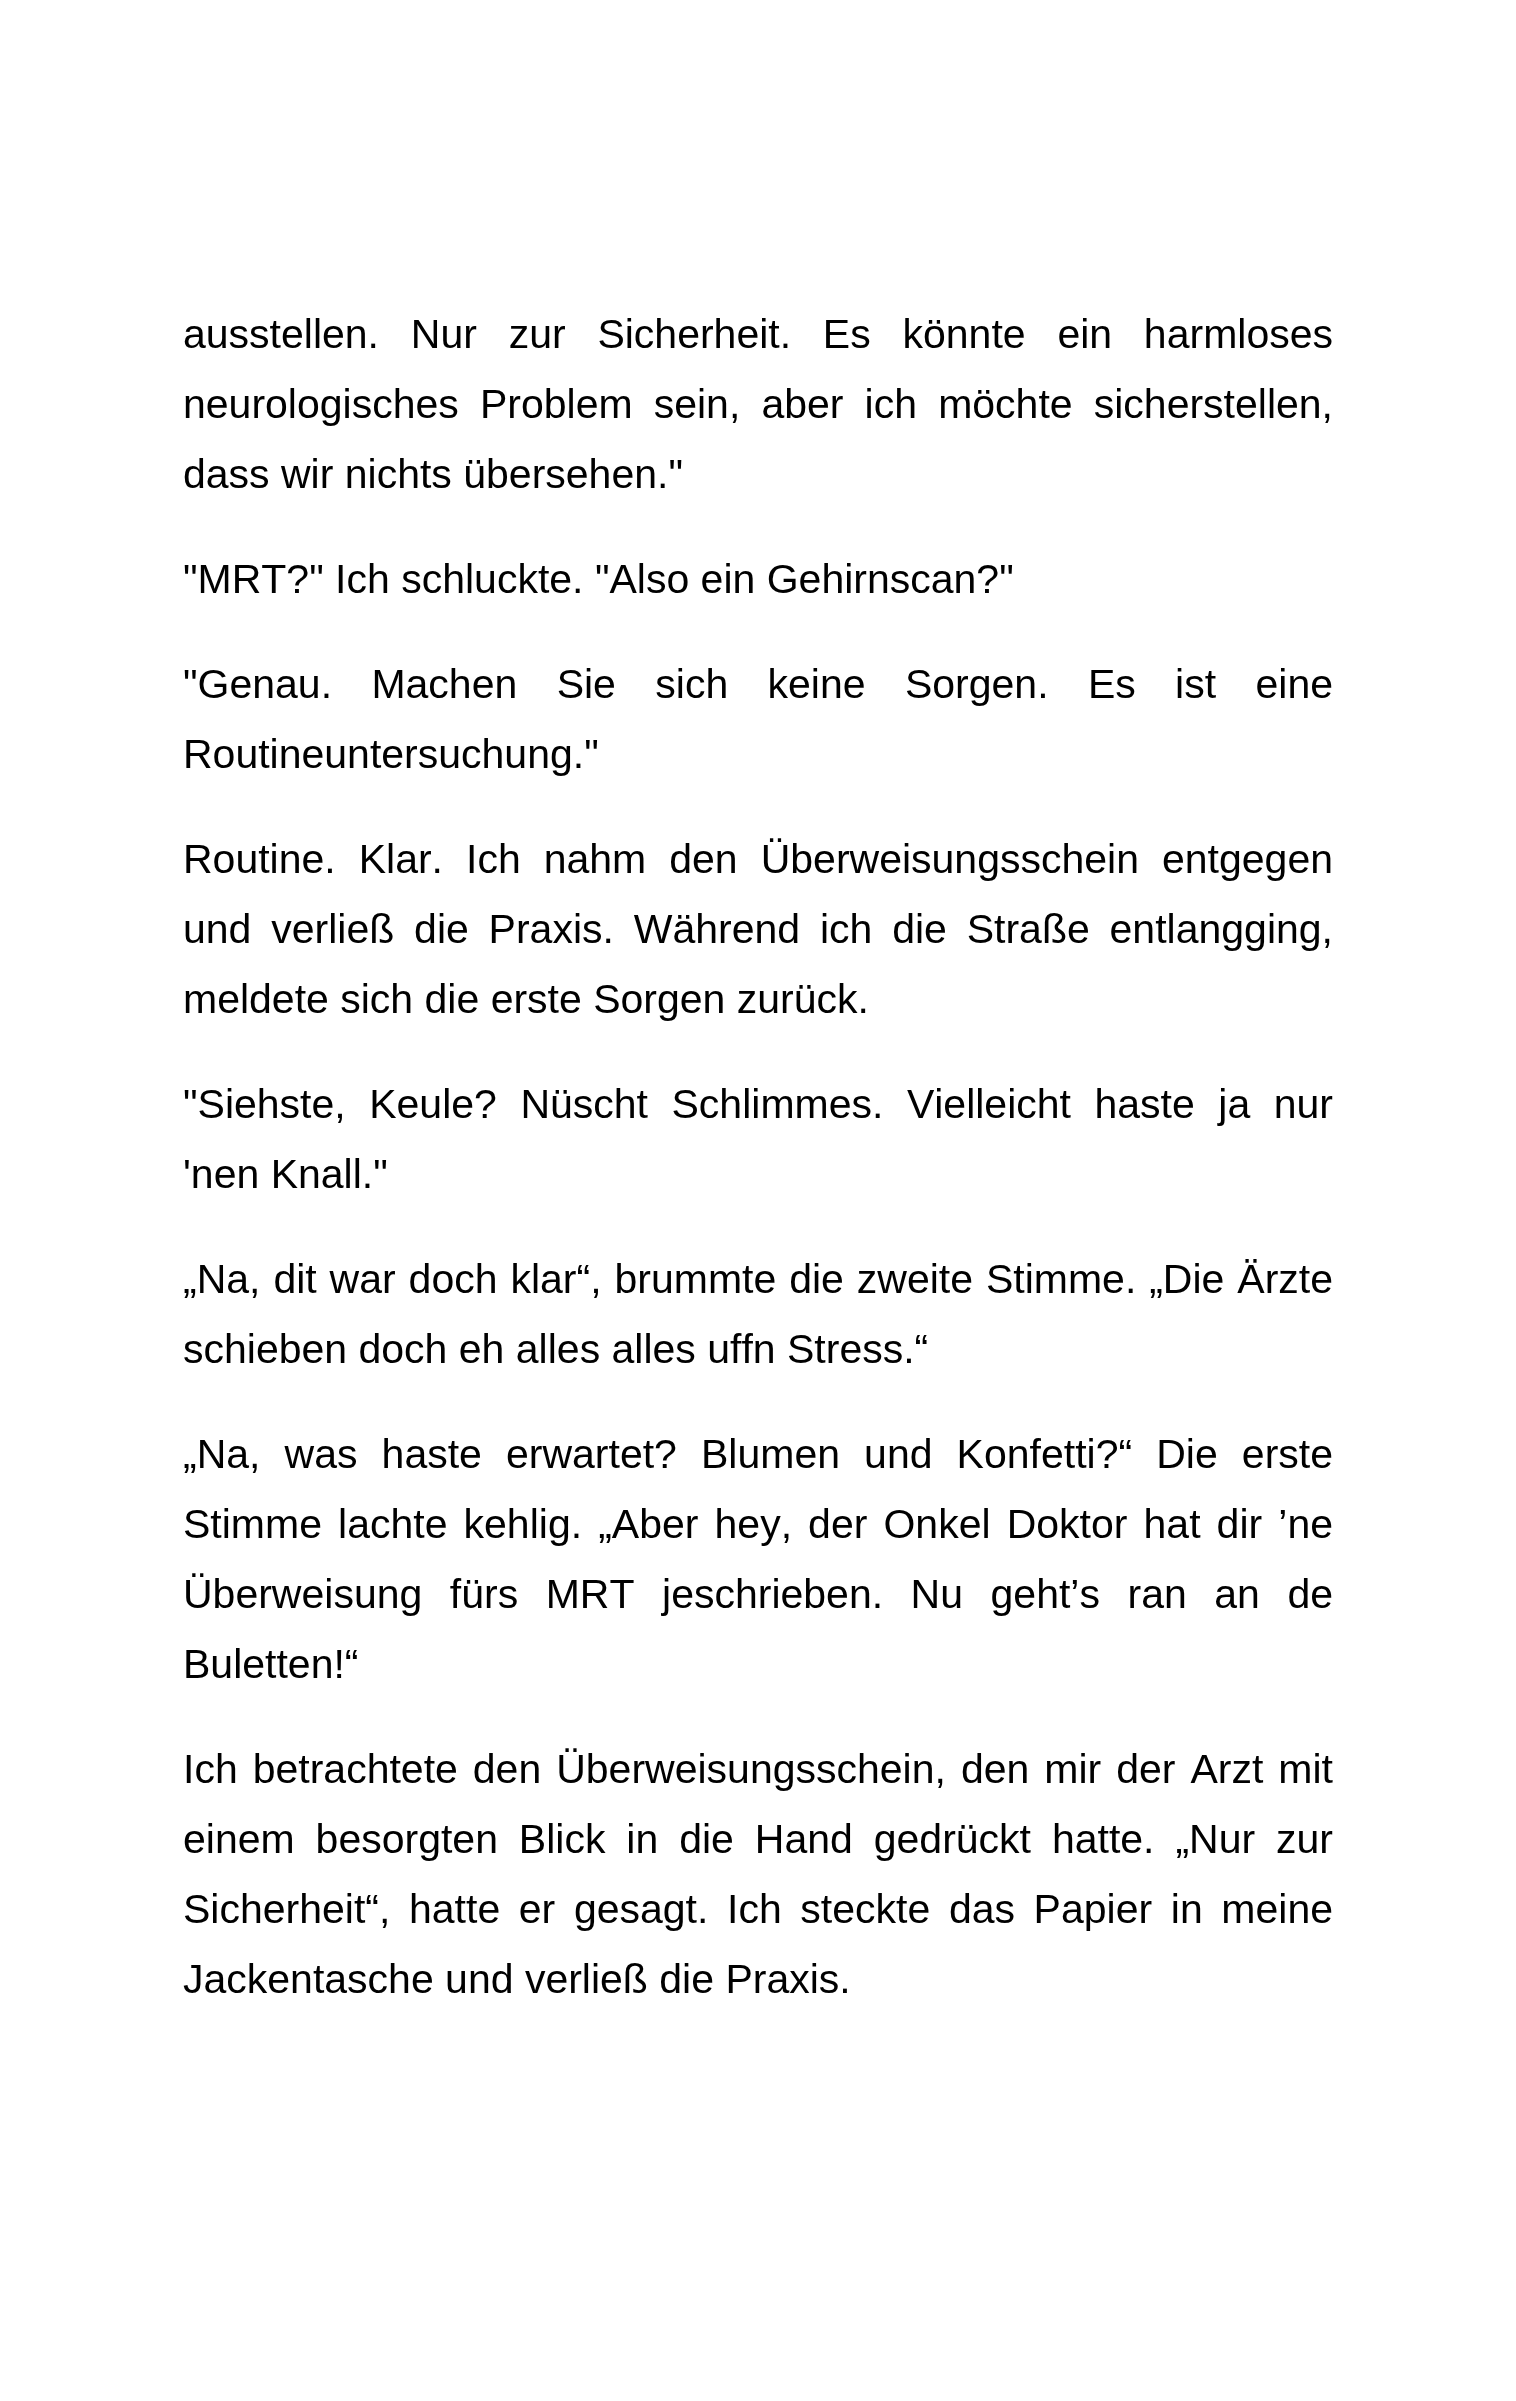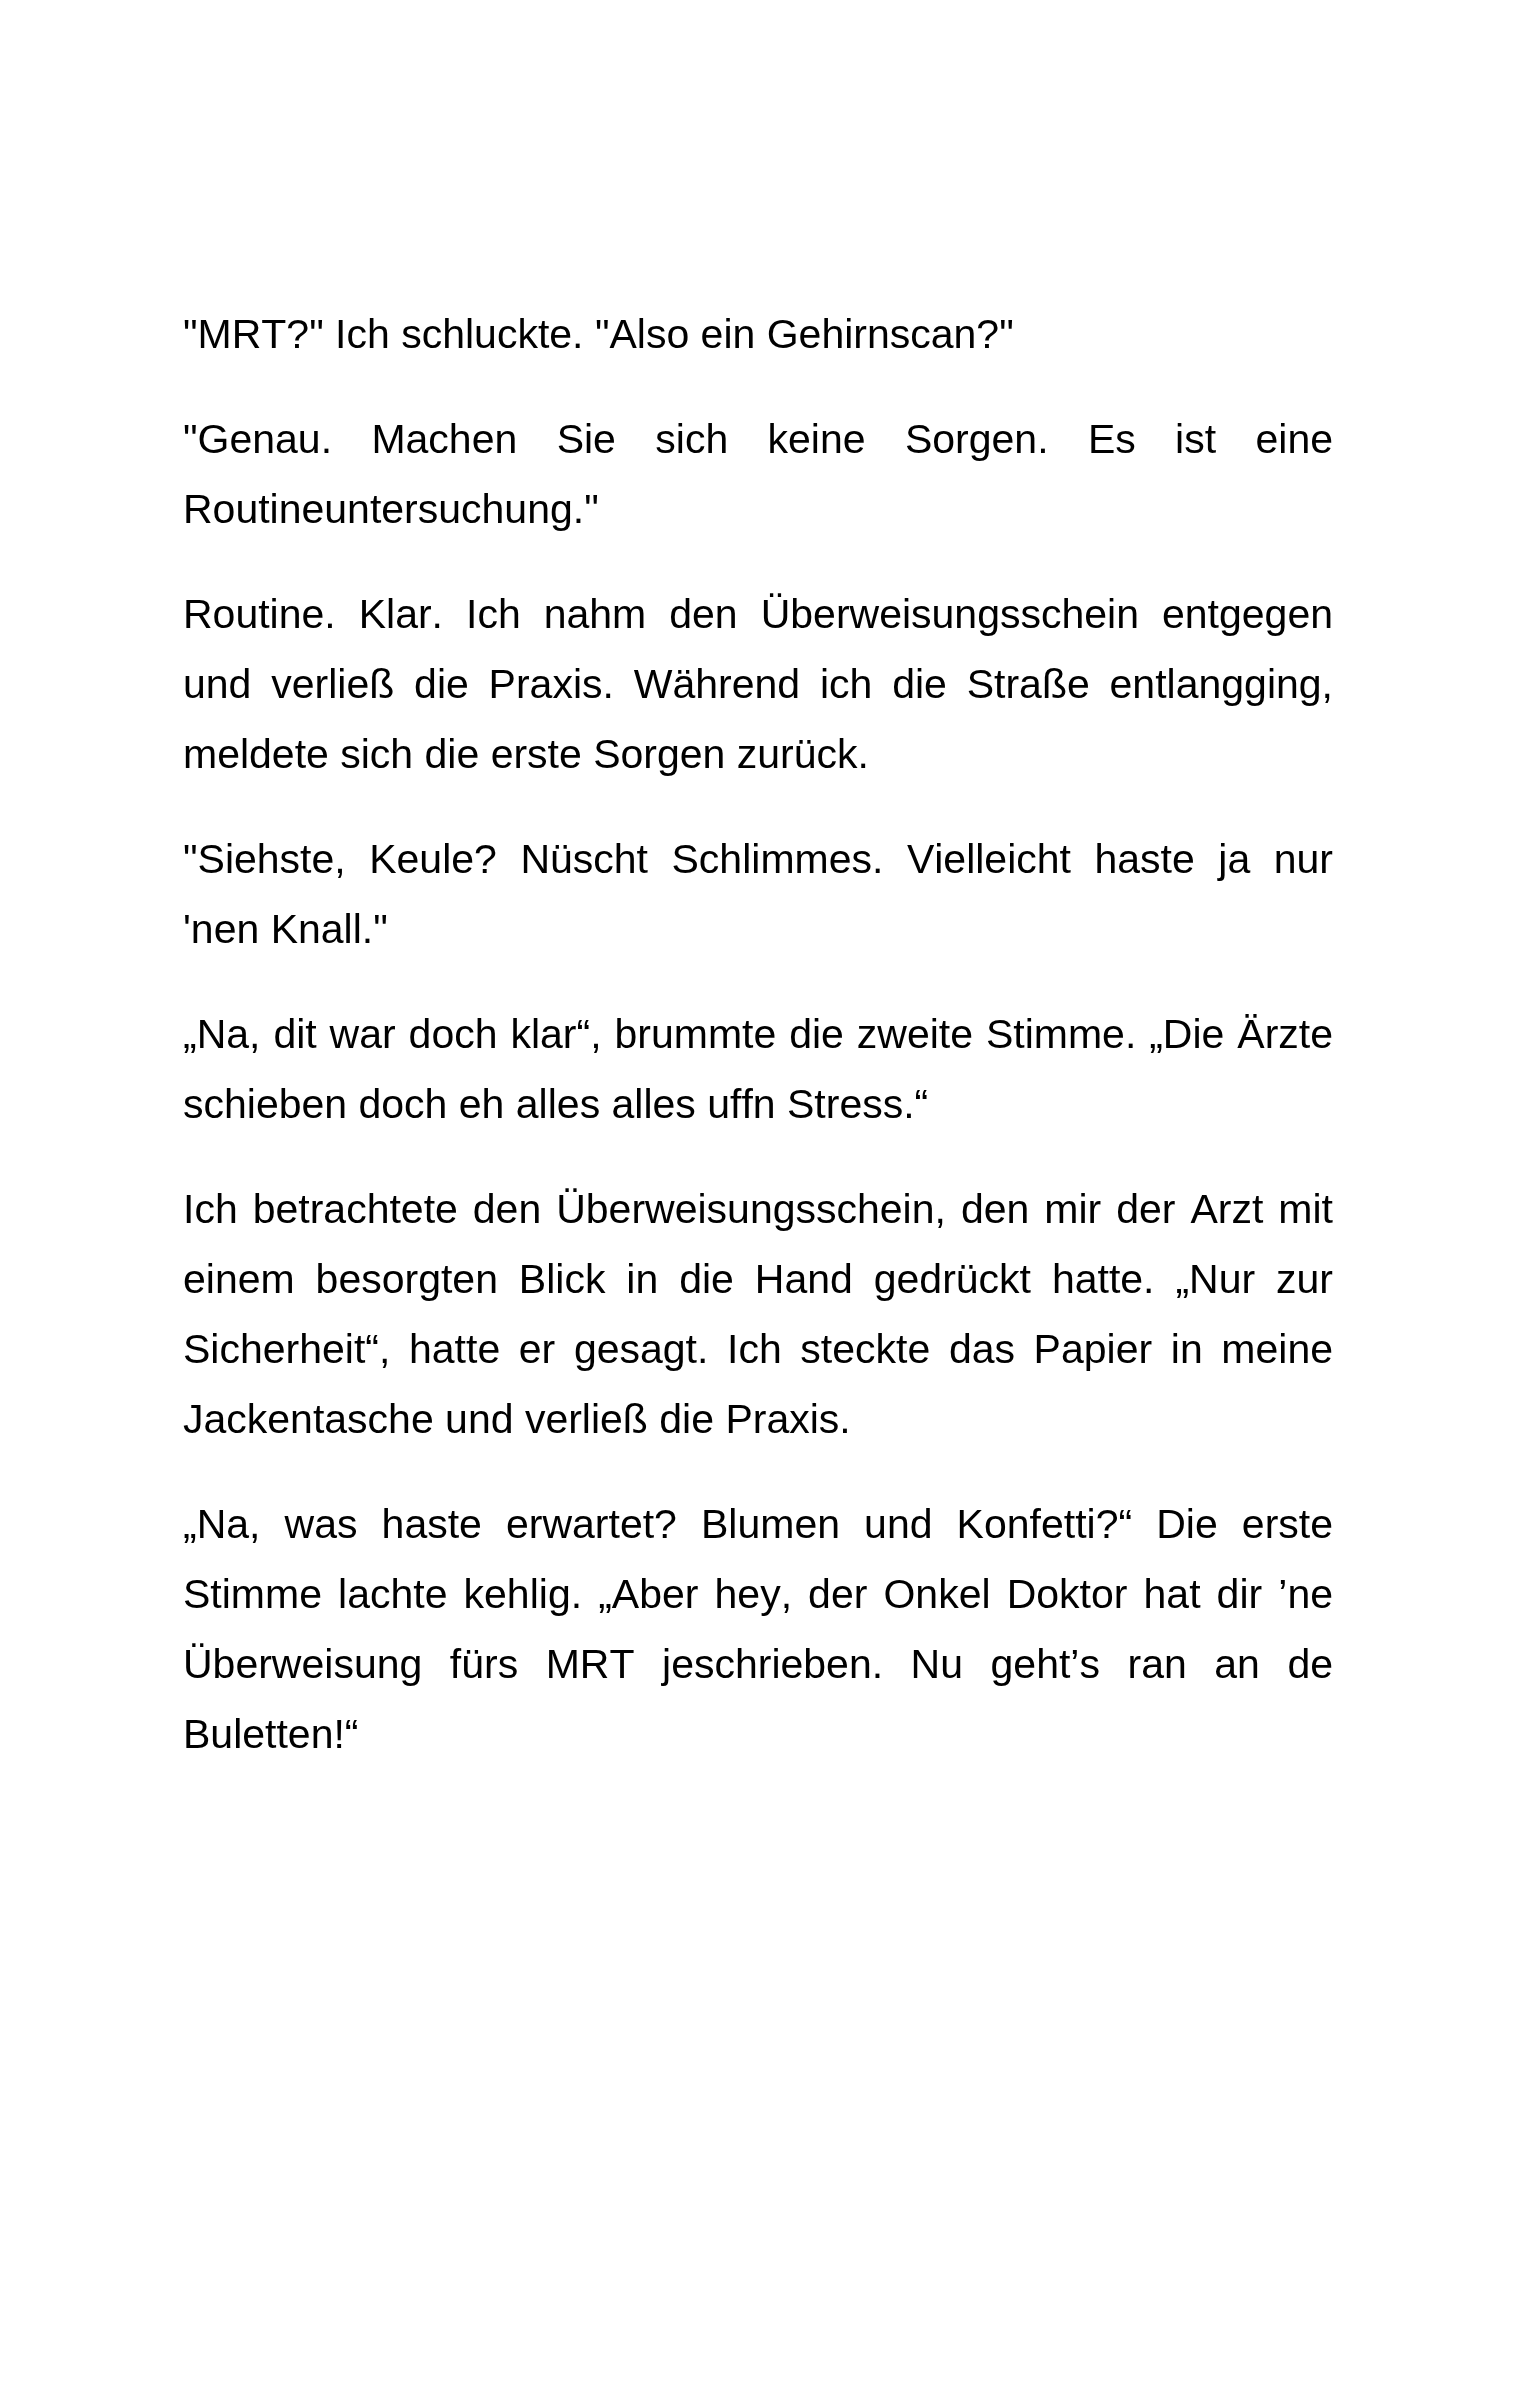--- a/index.html
+++ b/index.html
@@ -33,21 +33,22 @@
     word-spacing: normal;
   }
   .para:last-child {
     margin-bottom: 0;
   }
 </style>
 </head>
 <body>
 
 <div class="page">
+  <p class="para">ausstellen. Nur zur Sicherheit. Es könnte ein harmloses neurologisches Problem sein, aber ich möchte sicherstellen, dass wir nichts übersehen."</p>
   <p class="para">"MRT?" Ich schluckte. "Also ein Gehirnscan?"</p>
   <p class="para">"Genau. Machen Sie sich keine Sorgen. Es ist eine Routineuntersuchung."</p>
   <p class="para">Routine. Klar. Ich nahm den Überweisungsschein entgegen und verließ die Praxis. Während ich die Straße entlangging, meldete sich die erste Sorgen zurück.</p>
   <p class="para">"Siehste, Keule? Nüscht Schlimmes. Vielleicht haste ja nur 'nen Knall."</p>
   <p class="para">„Na, dit war doch klar“, brummte die zweite Stimme. „Die Ärzte schieben doch eh alles alles uffn Stress.“</p>
+  <p class="para">„Na, was haste erwartet? Blumen und Konfetti?“ Die erste Stimme lachte kehlig. „Aber hey, der Onkel Doktor hat dir ’ne Überweisung fürs MRT jeschrieben. Nu geht’s ran an de Buletten!“</p>
   <p class="para">Ich betrachtete den Überweisungsschein, den mir der Arzt mit einem besorgten Blick in die Hand gedrückt hatte. „Nur zur Sicherheit“, hatte er gesagt. Ich steckte das Papier in meine Jackentasche und verließ die Praxis.</p>
-  <p class="para">„Na, was haste erwartet? Blumen und Konfetti?“ Die erste Stimme lachte kehlig. „Aber hey, der Onkel Doktor hat dir ’ne Überweisung fürs MRT jeschrieben. Nu geht’s ran an de Buletten!“</p>
 </div>
 
 
 </body></html>

